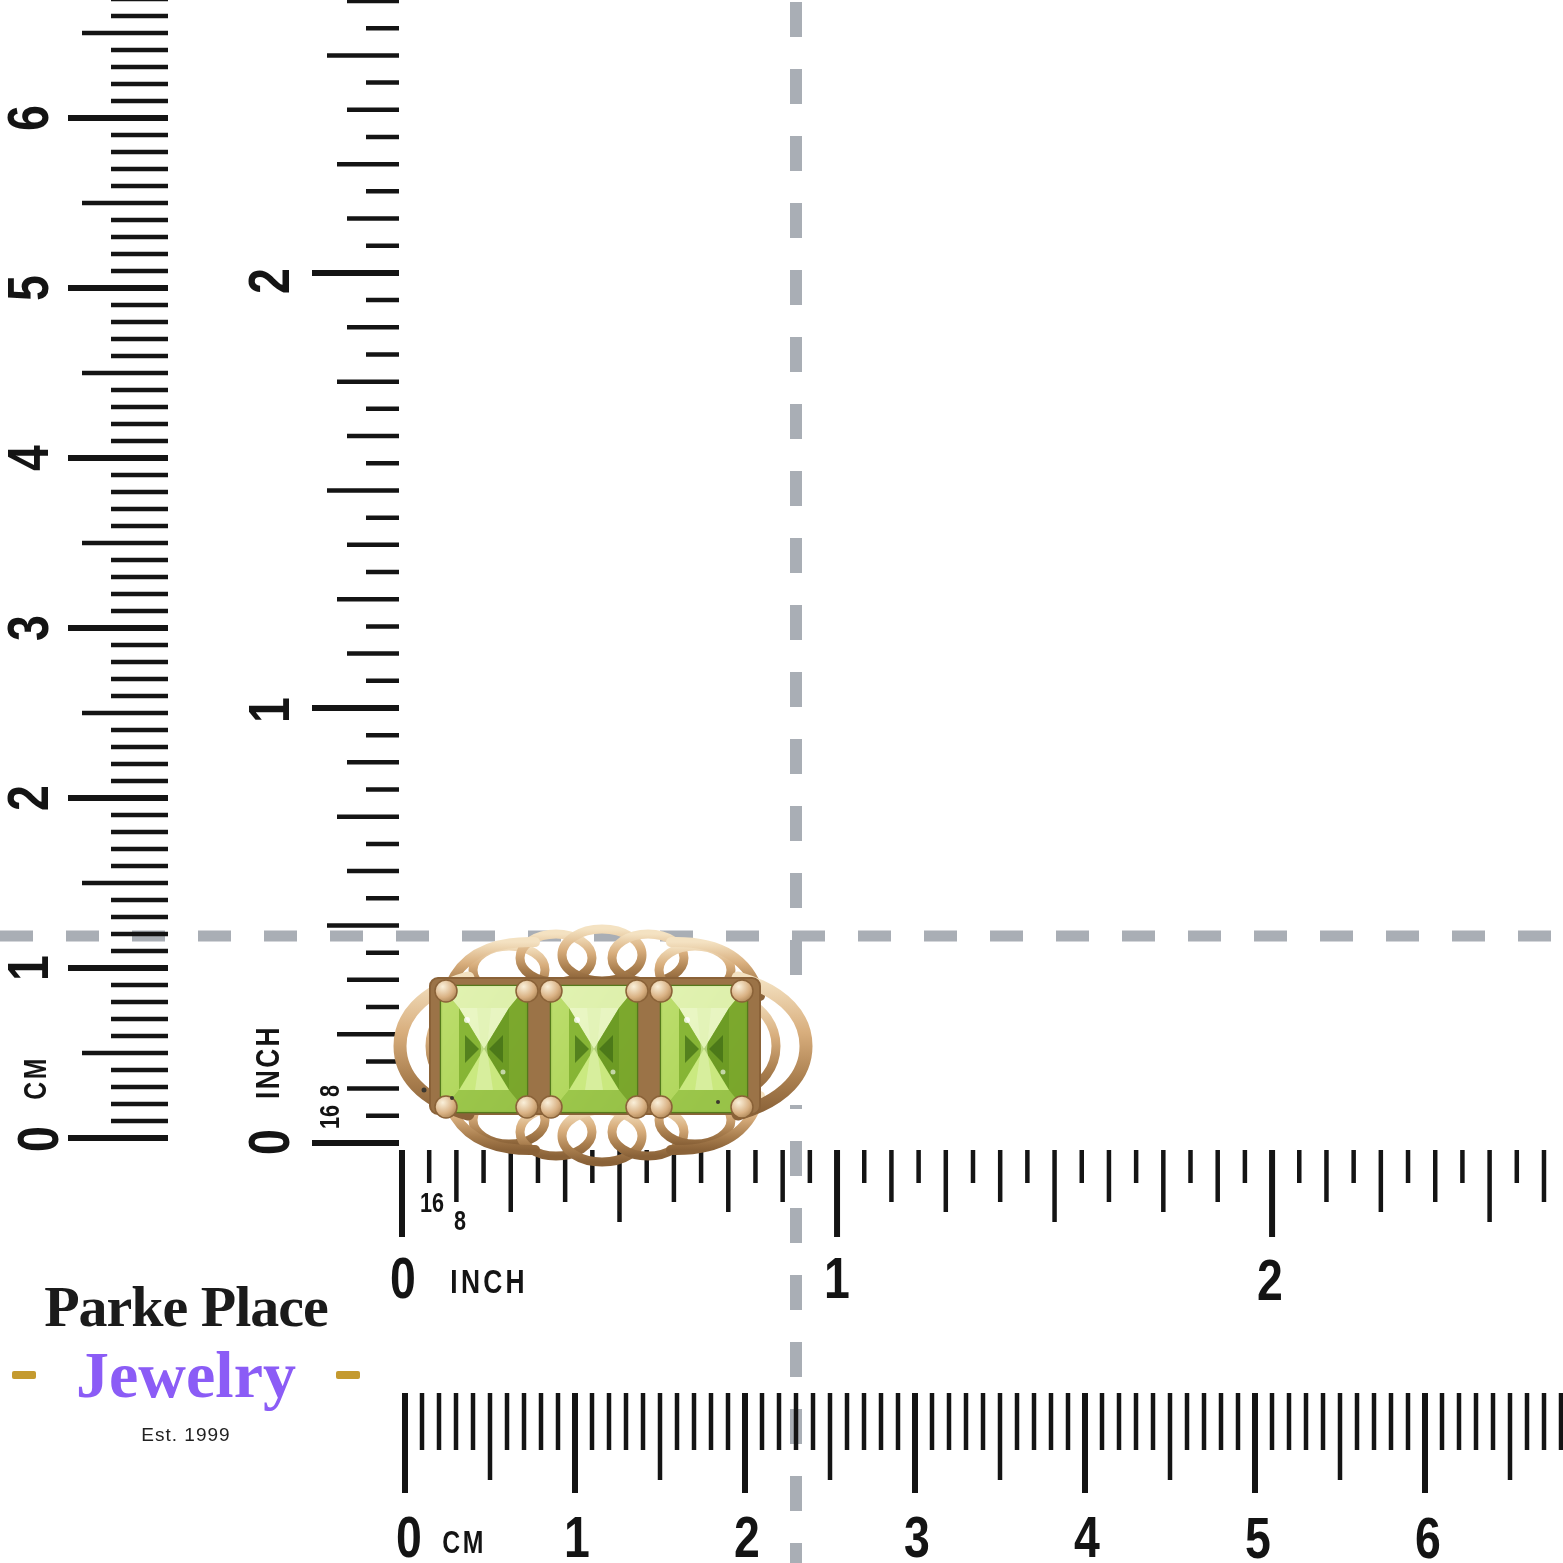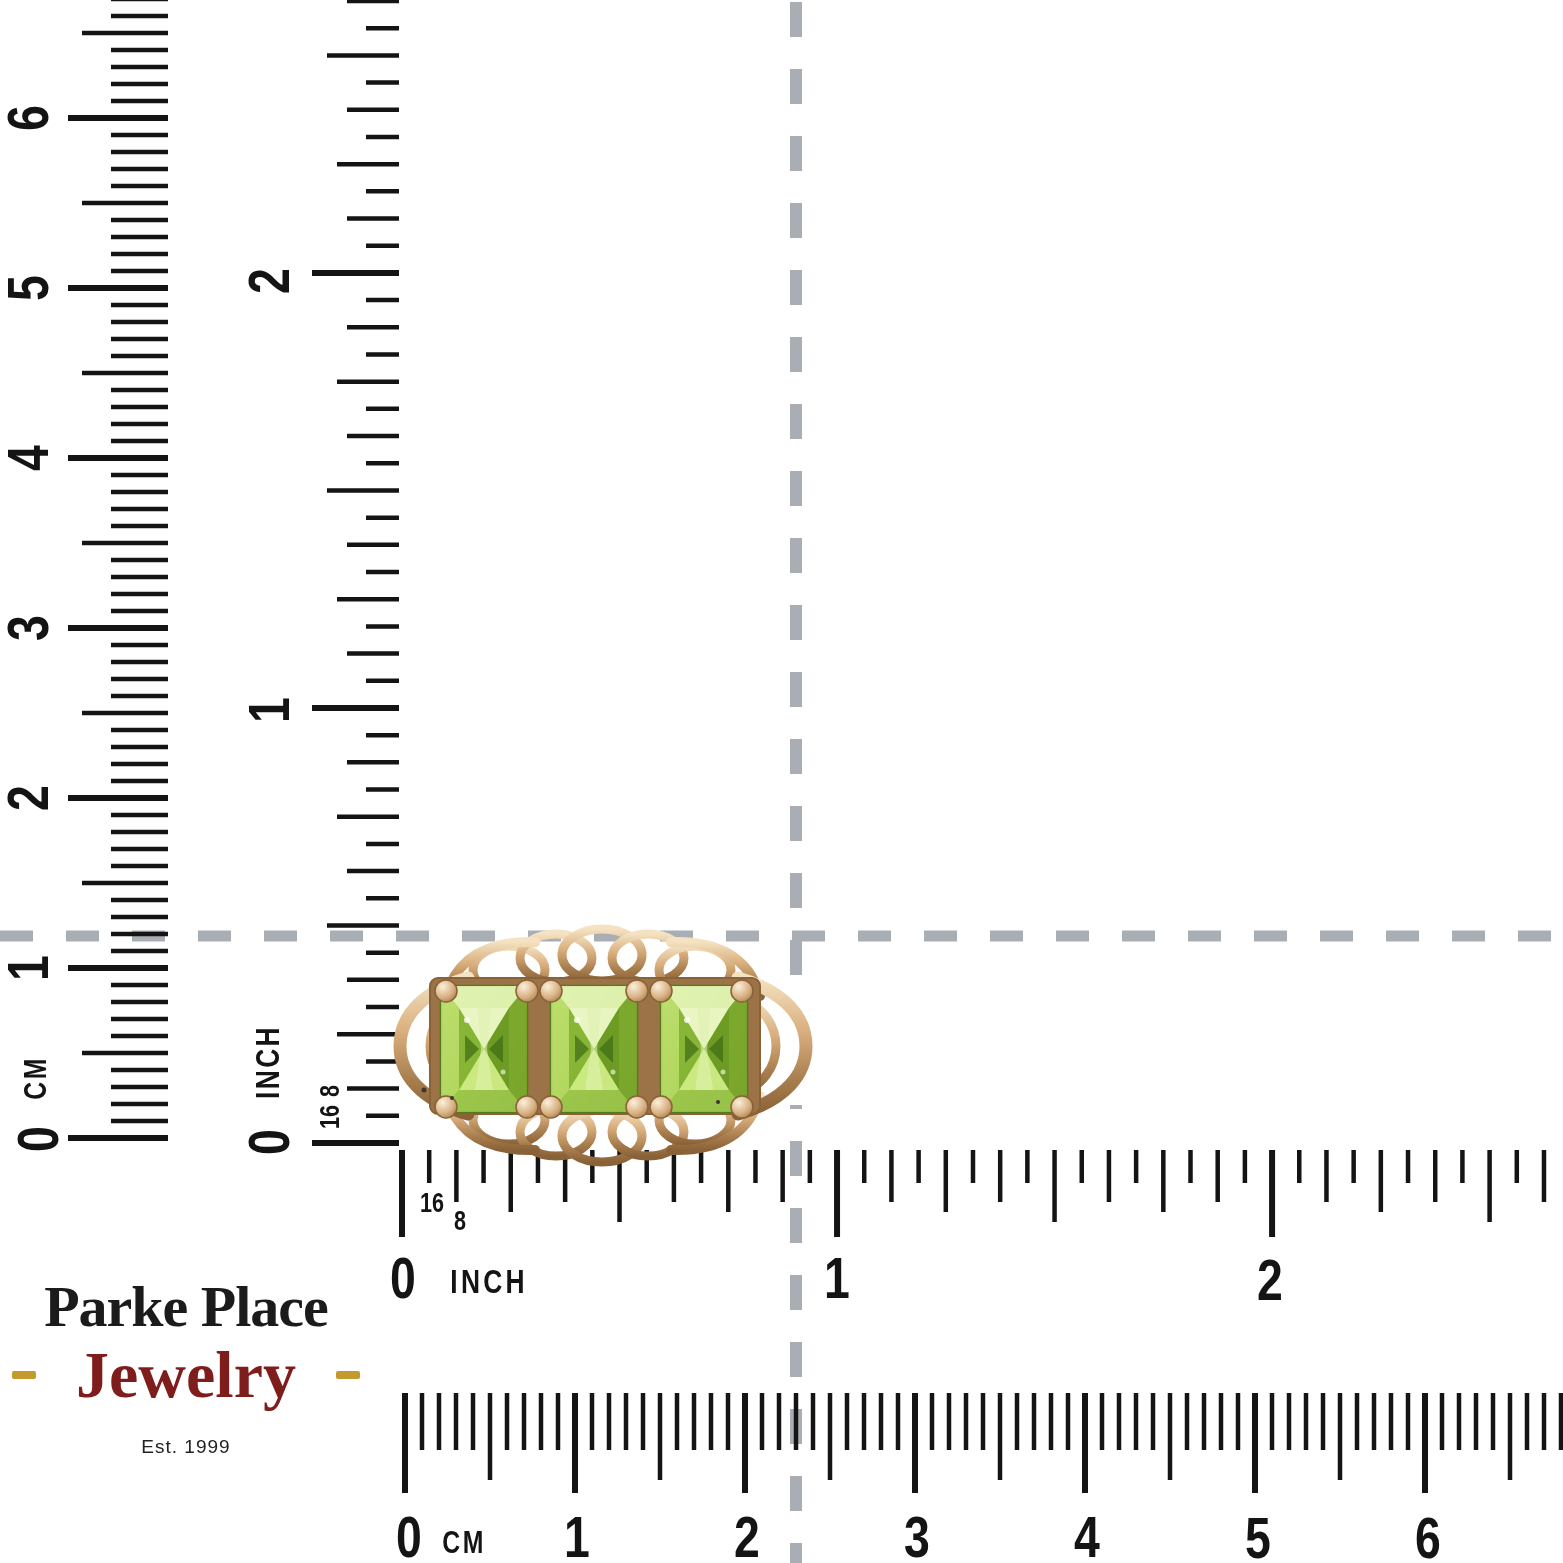--- a/index.html
+++ b/index.html
@@ -9,21 +9,21 @@
   .tick-num{font-family:"Liberation Sans",sans-serif;font-weight:700;fill:#141414;}
   .ruler-tick{stroke:#141414;stroke-linecap:butt;}
   
   .logo{position:absolute;left:12px;top:1278px;width:348px;text-align:center;}
   .logo-name{font-family:"Liberation Serif",serif;font-weight:700;font-size:58px;
              letter-spacing:-1px;line-height:1.0;}
   .logo-jewelry{font-family:"Liberation Serif",serif;font-weight:700;font-size:66px;
                 line-height:1.0;margin-top:6px;display:flex;align-items:center;justify-content:center;gap:14px;}
   .logo-dash{display:inline-block;width:28px;height:8px;border-radius:2px;}
   .logo-est{font-family:"Liberation Sans",sans-serif;font-size:19px;letter-spacing:1px;
-            margin-top:28px;font-weight:400;}
+            margin-top:16px;font-weight:400;}
 </style>
 </head>
 <body>
 
 <div class="canvas">
 
   <svg id="scene" width="1563" height="1563" viewBox="0 0 1563 1563">
     <defs>
       <linearGradient id="gmet" x1="0" y1="0" x2="0" y2="1">
         <stop offset="0" stop-color="#f4e2c2"></stop>
@@ -443,21 +443,21 @@
         <circle cx="742" cy="991" r="11" fill="url(#gball)" stroke="#8a6238" stroke-width="1.5"></circle>
         <circle cx="742" cy="1107" r="11" fill="url(#gball)" stroke="#8a6238" stroke-width="1.5"></circle>
         <circle cx="424" cy="1090" r="2.5" fill="#3c372f"></circle>
         <circle cx="452" cy="1098" r="2" fill="#3c372f"></circle>
         <circle cx="718" cy="1102" r="2" fill="#3c372f"></circle>
       </g>
   </svg>
 
   <div class="logo">
     <div class="logo-name" style="color: rgb(27, 27, 27);">Parke Place</div>
-    <div class="logo-jewelry" style="color: #7f1d1d; gap: 40px;">
+    <div class="logo-jewelry" style="color: #8b5cf6; gap: 40px;">
       <span class="logo-dash" style="background: rgb(196, 154, 47);"></span>
       <span>Jewelry</span>
       <span class="logo-dash" style="background: rgb(196, 154, 47);"></span>
     </div>
     <div class="logo-est" style="color: rgb(34, 34, 34);">Est. 1999</div>
   </div>
 
 </div>
 
 </body></html>

